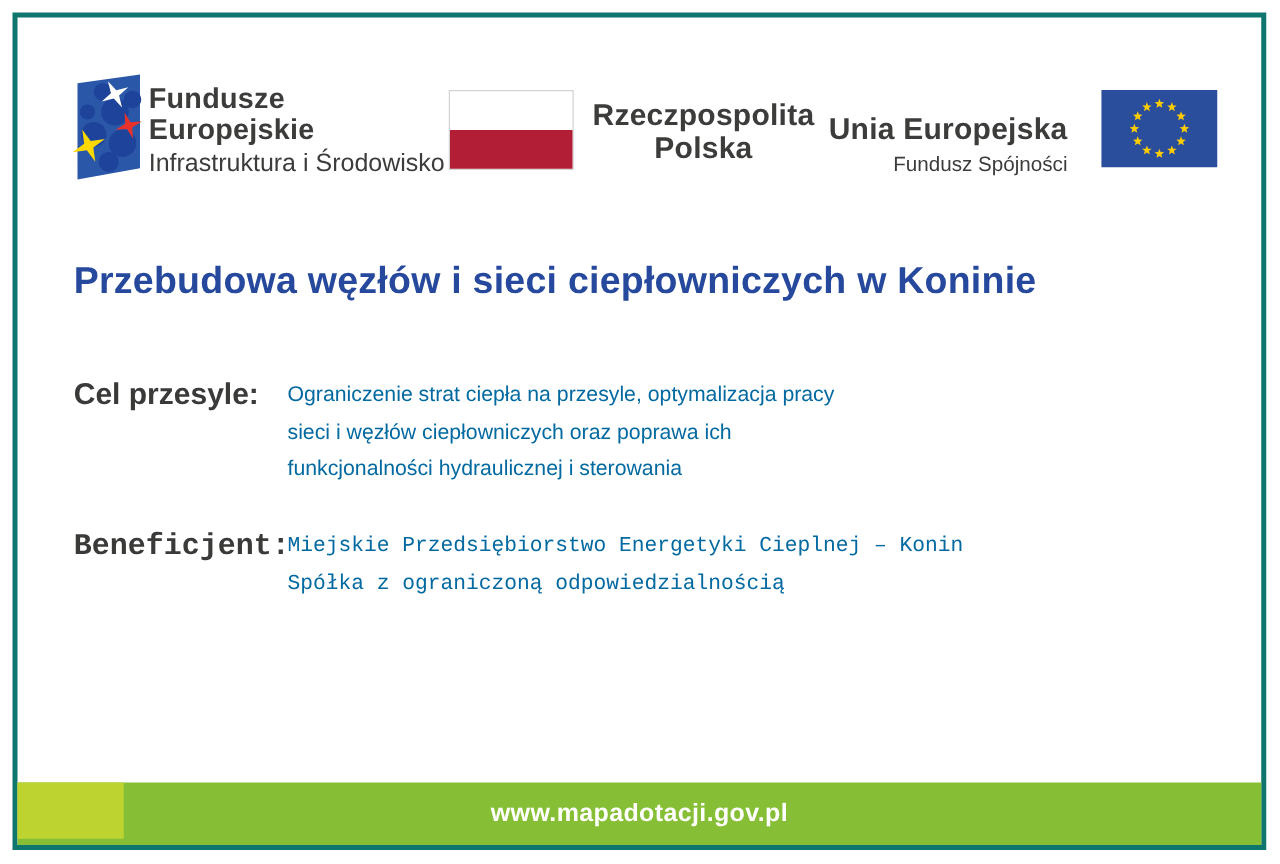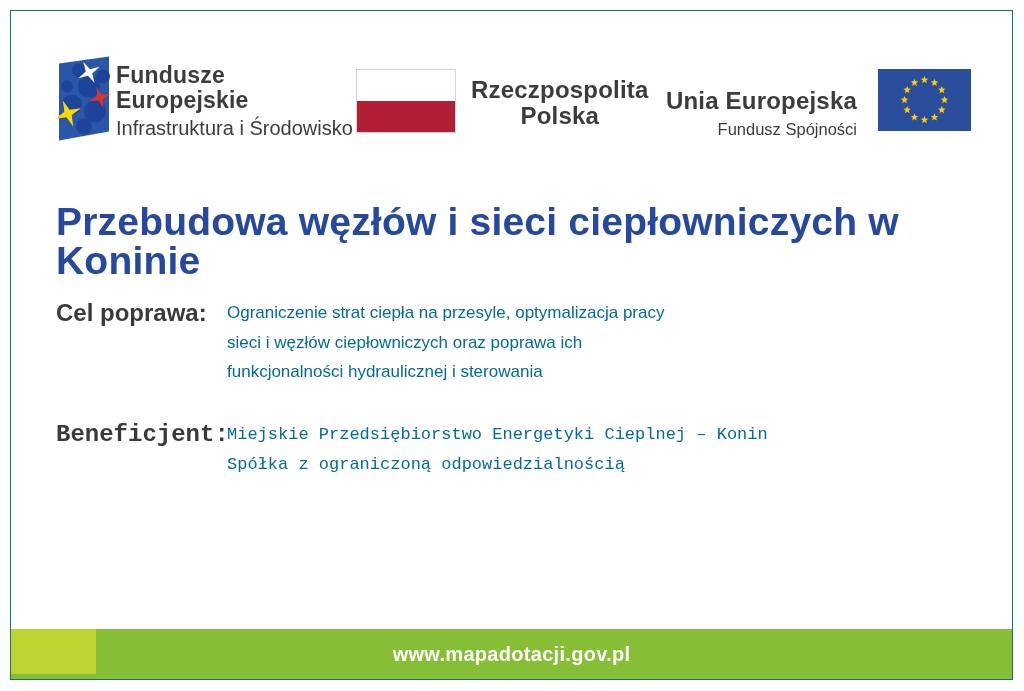--- a/index.html
+++ b/index.html
@@ -12,21 +12,21 @@
     height: 691px;
     background: #ffffff;
     overflow: hidden;
   }
 
   .card {
     position: absolute;
     left: 10px; top: 10px;
     width: 1003px; height: 670px;
     background: #ffffff;
-    border: 1px solid #0f766e;
+    border: 4px solid #0f766e;
   }
 
   
   .fe-logo { position: absolute; left: 42px; top: 45px; }
   .fe-flag { position: absolute; left: 0; top: 0; }
   .fe-text { position: absolute; left: 63px; top: 7px; width: 260px; }
   .fe-title {
     font-size: 23px; font-weight: bold; color: #3c3c3b;
     line-height: 25px; white-space: pre-line; letter-spacing: 0.2px;
   }
@@ -51,21 +51,21 @@
 
   .eu-logo { position: absolute; right: 155px; top: 64px; text-align: right; margin-top: 12px; }
   .eu-title { font-size: 24px; font-weight: bold; color: #3c3c3b; letter-spacing: 0.2px; }
   .eu-sub { font-size: 16.5px; color: #3c3c3b; margin-top: 5px; }
   .eu-flag { position: absolute; left: 867px; top: 58px; }
 
   
   .project-title {
     position: absolute; left: 45px; top: 191px;
     width: 920px;
-    font-size: 39px; font-weight: bold;
+    font-size: 30px; font-weight: bold;
     color: #26499d; line-height: 39px;
     letter-spacing: 0.2px;
   }
 
   .row { position: absolute; left: 45px; display: flex; }
   .row-goal { top: 287px; }
   .row-beneficiary { top: 409px; font-family: Liberation Mono, monospace; }
   .row-label {
     width: 171px; flex: 0 0 171px;
     font-size: 24px; font-weight: bold; color: #3a3a39;
@@ -155,21 +155,21 @@
         <use href="#eustar" x="29.18" y="41"></use>
         <use href="#eustar" x="26.5" y="31"></use>
         <use href="#eustar" x="29.18" y="21"></use>
         <use href="#eustar" x="36.5" y="13.68"></use>
       </svg>
     </div>
 
     <h1 class="project-title">Przebudowa węzłów i sieci ciepłowniczych w Koninie</h1>
 
     <div class="row row-goal">
-      <div class="row-label">Cel poprawa:</div>
+      <div class="row-label">Cel przesyle:</div>
       <div class="row-text">Ograniczenie strat ciepła na przesyle, optymalizacja pracy
 sieci i węzłów ciepłowniczych oraz poprawa ich
 funkcjonalności hydraulicznej i sterowania</div>
     </div>
 
     <div class="row row-beneficiary">
       <div class="row-label">Beneficjent:</div>
       <div class="row-text">Miejskie Przedsiębiorstwo Energetyki Cieplnej – Konin
 Spółka z ograniczoną odpowiedzialnością</div>
     </div>

